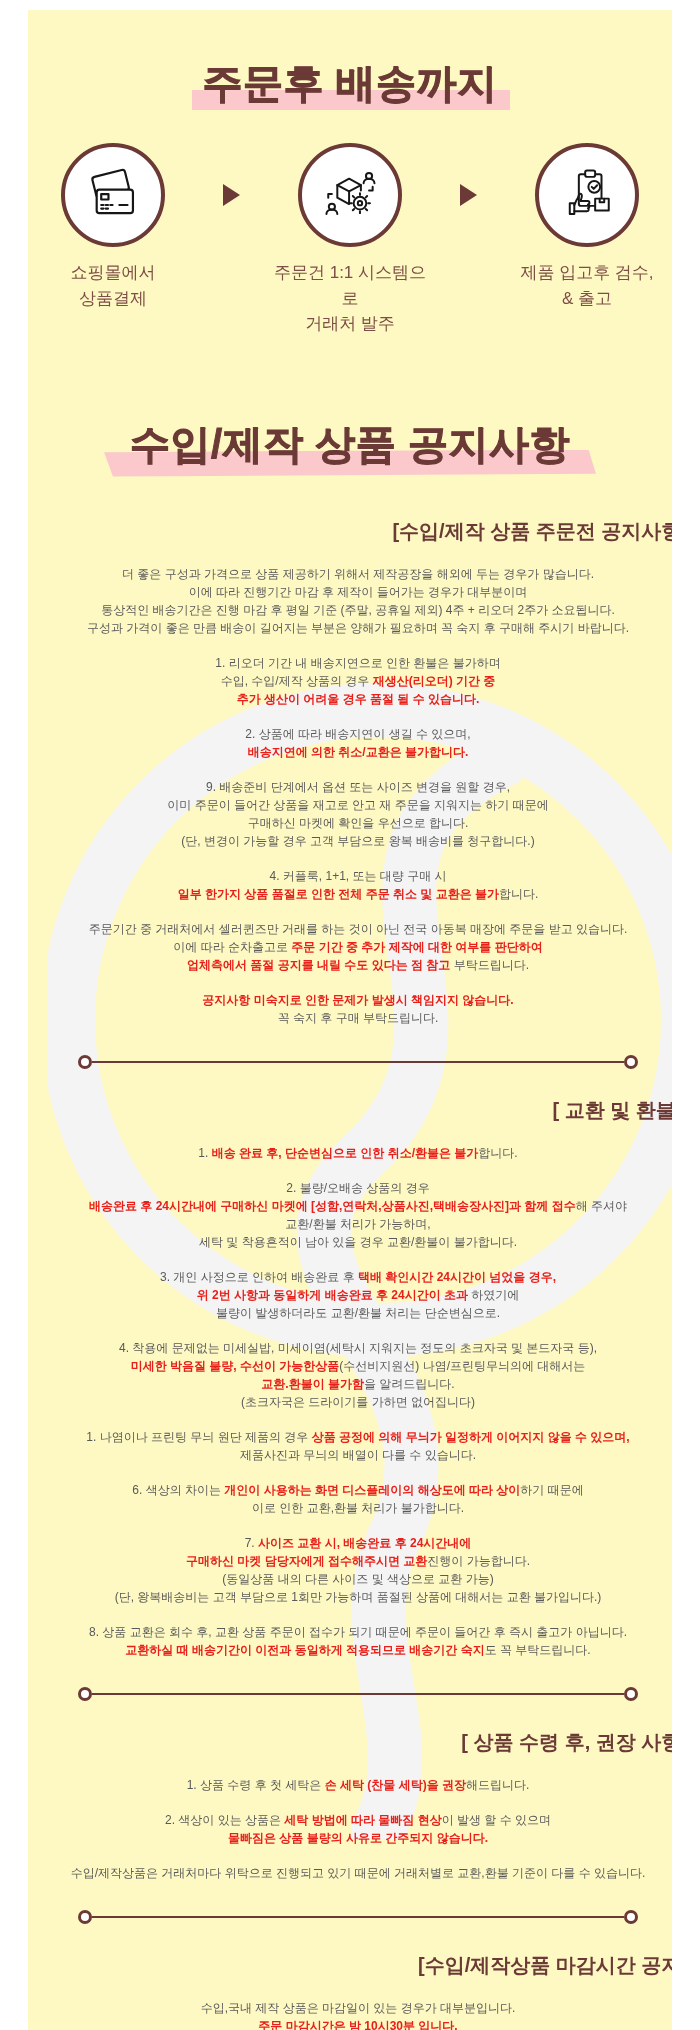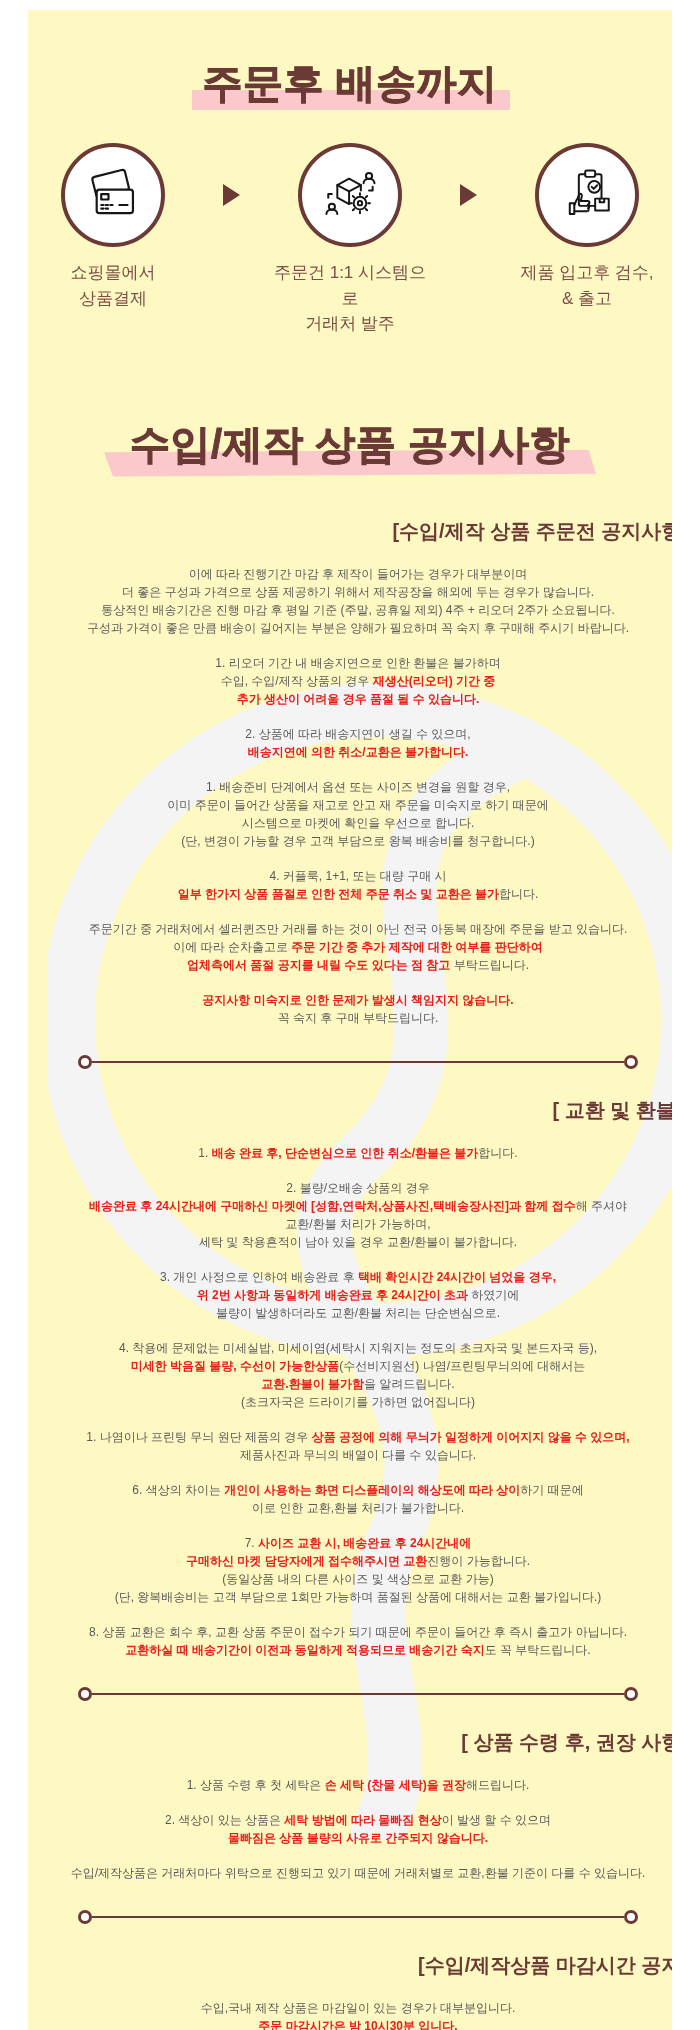--- a/index.html
+++ b/index.html
@@ -133,38 +133,38 @@
     <div class="title-wrap notice-title-wrap">
       <div class="fancy-title">
         <span class="hl hl-tape"></span>
         <span class="txt">수입/제작 상품 공지사항</span>
       </div>
     </div>
 
     <div id="sections-root">
         <div class="section-heading">[수입/제작 상품 주문전 공지사항]</div>
         <div class="notice-block">
+          <div class="notice-line"><span class="seg-g">더 좋은 구성과 가격으로 상품 제공하기 위해서 제작공장을 해외에 두는 경우가 많습니다.</span></div>
           <div class="notice-line"><span class="seg-g">이에 따라 진행기간 마감 후 제작이 들어가는 경우가 대부분이며</span></div>
-          <div class="notice-line"><span class="seg-g">더 좋은 구성과 가격으로 상품 제공하기 위해서 제작공장을 해외에 두는 경우가 많습니다.</span></div>
           <div class="notice-line"><span class="seg-g">통상적인 배송기간은 진행 마감 후 평일 기준 (주말, 공휴일 제외) 4주 + 리오더 2주가 소요됩니다.</span></div>
           <div class="notice-line"><span class="seg-g">구성과 가격이 좋은 만큼 배송이 길어지는 부분은 양해가 필요하며 꼭 숙지 후 구매해 주시기 바랍니다.</span></div>
         </div>
         <div class="notice-block">
           <div class="notice-line"><span class="seg-g">1. 리오더 기간 내 배송지연으로 인한 환불은 불가하며</span></div>
           <div class="notice-line"><span class="seg-g">수입, 수입/제작 상품의 경우 </span><span class="seg-r">재생산(리오더) 기간 중</span></div>
           <div class="notice-line"><span class="seg-r">추가 생산이 어려울 경우 품절 될 수 있습니다.</span></div>
         </div>
         <div class="notice-block">
           <div class="notice-line"><span class="seg-g">2. 상품에 따라 배송지연이 생길 수 있으며,</span></div>
           <div class="notice-line"><span class="seg-r">배송지연에 의한 취소/교환은 불가합니다.</span></div>
         </div>
         <div class="notice-block">
-          <div class="notice-line"><span class="seg-g">1. 배송준비 단계에서 옵션 또는 사이즈 변경을 원할 경우,</span></div>
-          <div class="notice-line"><span class="seg-g">이미 주문이 들어간 상품을 재고로 안고 재 주문을 미숙지로 하기 때문에</span></div>
-          <div class="notice-line"><span class="seg-g">시스템으로 마켓에 확인을 우선으로 합니다.</span></div>
+          <div class="notice-line"><span class="seg-g">9. 배송준비 단계에서 옵션 또는 사이즈 변경을 원할 경우,</span></div>
+          <div class="notice-line"><span class="seg-g">이미 주문이 들어간 상품을 재고로 안고 재 주문을 지워지는 하기 때문에</span></div>
+          <div class="notice-line"><span class="seg-g">구매하신 마켓에 확인을 우선으로 합니다.</span></div>
           <div class="notice-line"><span class="seg-g">(단, 변경이 가능할 경우 고객 부담으로 왕복 배송비를 청구합니다.)</span></div>
         </div>
         <div class="notice-block">
           <div class="notice-line"><span class="seg-g">4. 커플룩, 1+1, 또는 대량 구매 시</span></div>
           <div class="notice-line"><span class="seg-r">일부 한가지 상품 품절로 인한 전체 주문 취소 및 교환은 불가</span><span class="seg-g">합니다.</span></div>
         </div>
         <div class="notice-block">
           <div class="notice-line"><span class="seg-g">주문기간 중 거래처에서 셀러퀸즈만 거래를 하는 것이 아닌 전국 아동복 매장에 주문을 받고 있습니다.</span></div>
           <div class="notice-line"><span class="seg-g">이에 따라 순차출고로 </span><span class="seg-r">주문 기간 중 추가 제작에 대한 여부를 판단하여</span></div>
           <div class="notice-line"><span class="seg-r">업체측에서 품절 공지를 내릴 수도 있다는 점 참고 </span><span class="seg-g">부탁드립니다.</span></div>

